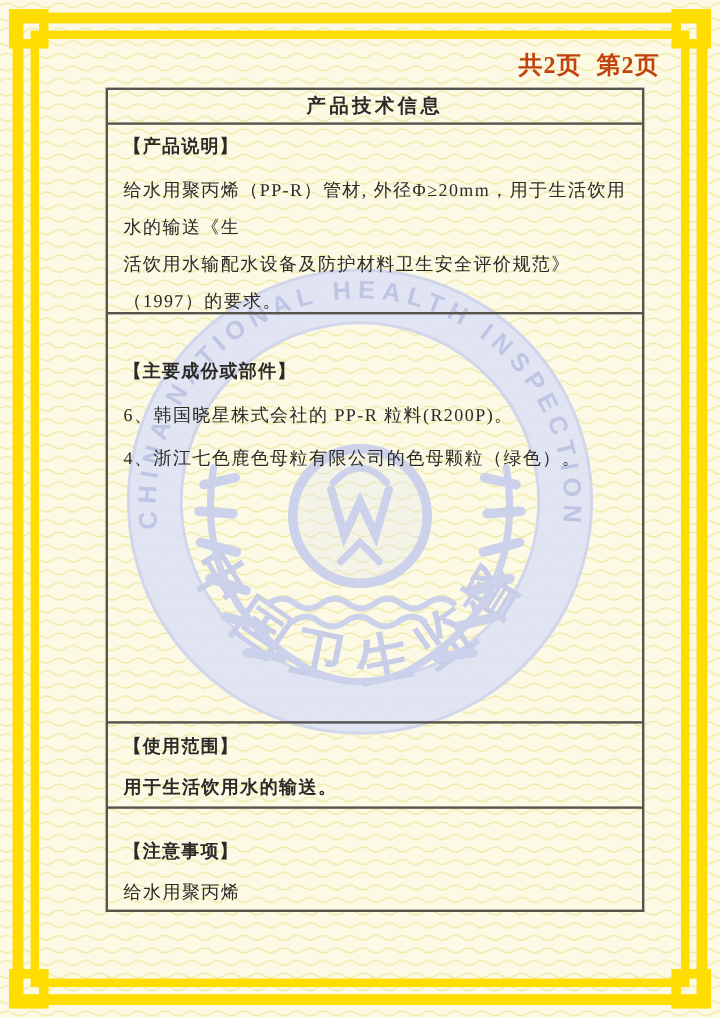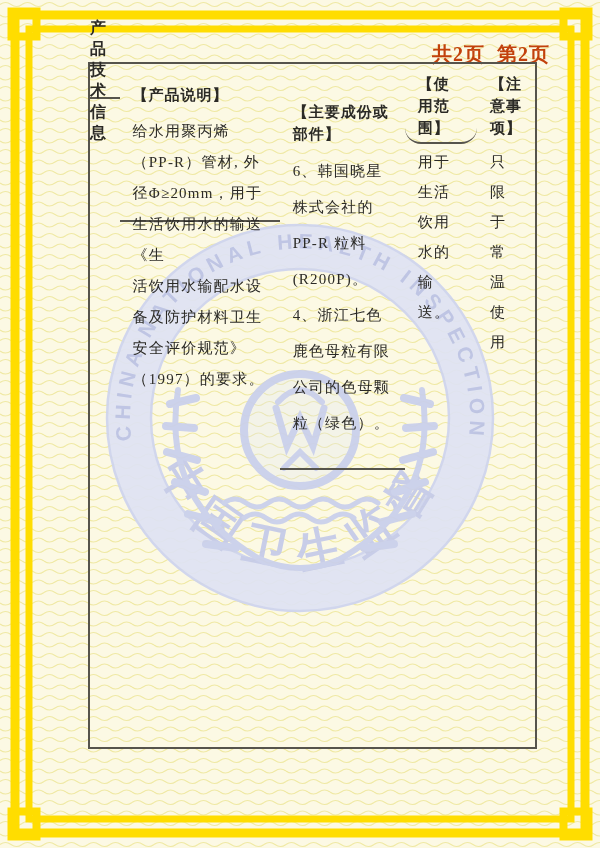--- a/index.html
+++ b/index.html
@@ -28,25 +28,25 @@
     top:41px;right:50px;
     font-size:20px;
     font-weight:bold;
     letter-spacing:1px;
     white-space:pre;
     color:#c2410c;
   }
 
   .doc-table{
     position:absolute;
-    left:88px;top:62px;
+    left:88px;top:73px;
     width:449px;height:687px;
     border:2px solid var(--line);
     box-sizing:border-box;
-    display:flex;
+    display:flex;flex-direction:column;
     background:transparent;
   }
   .t-header{
     height:35px;box-sizing:border-box;
     border-bottom:2px solid var(--line);
     display:flex;align-items:center;justify-content:center;
     font-size:16px;font-weight:bold;letter-spacing:3px;
   }
   .sec{
     box-sizing:border-box;
@@ -56,29 +56,29 @@
   }
   .sec .heading{
     font-weight:bold;
     line-height:22px;
     letter-spacing:1px;
   }
   .sec .body-line{
     letter-spacing:1.2px;
     font-weight:500;
   }
-  .sec0{height:158px;padding-top:20px;}
+  .sec0{height:158px;padding-top:8px;}
   .sec0 .body-line{line-height:31px;}
   .sec0 .body-line.first{margin-top:10px;}
   .sec1{height:406px;padding-top:37px;}
   .sec1 .body-line{line-height:36px;}
   .sec1 .body-line.first{margin-top:8px;}
-  .sec2{height:80px;padding-top:9px;border-radius:16px;}
-  .sec2 .body-line{line-height:30px;margin-top:8px;}
-  .sec3{height:68px;padding-top:9px;border-bottom:none;}
+  .sec2{height:80px;padding-top:9px;}
+  .sec2 .body-line{line-height:30px;margin-top:8px;font-weight:bold;}
+  .sec3{height:68px;padding-top:9px;border-bottom:none;margin-top:16px;}
   .sec3 .body-line{line-height:30px;margin-top:8px;}
 
   .arc-en{
     font-family:"Liberation Sans","DejaVu Sans",sans-serif;
     font-size:21px;font-weight:bold;letter-spacing:5.5px;
     fill:#bac1e4;
   }
   .arc-zh{
     font-family:"Liberation Serif","DejaVu Serif",serif;
     font-size:46px;font-weight:bold;letter-spacing:14px;
@@ -177,17 +177,17 @@
       <div class="body-line">4、浙江七色鹿色母粒有限公司的色母颗粒（绿色）。</div>
     </div>
 
     <div class="sec sec2">
       <div class="heading">【使用范围】</div>
       <div class="body-line">用于生活饮用水的输送。</div>
     </div>
 
     <div class="sec sec3">
       <div class="heading">【注意事项】</div>
-      <div class="body-line">只限于常温使用</div>
+      <div class="body-line">给水用聚丙烯</div>
     </div>
 
   </div>
 </div>
 
 </body></html>

